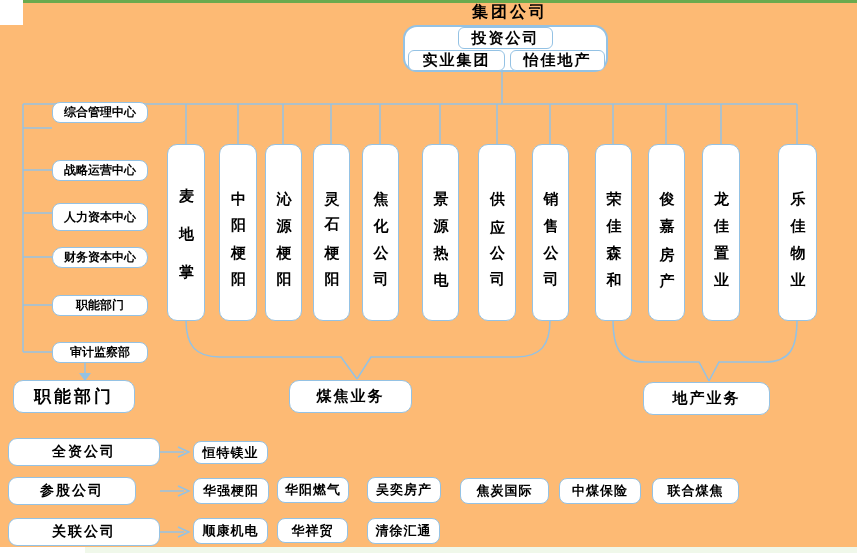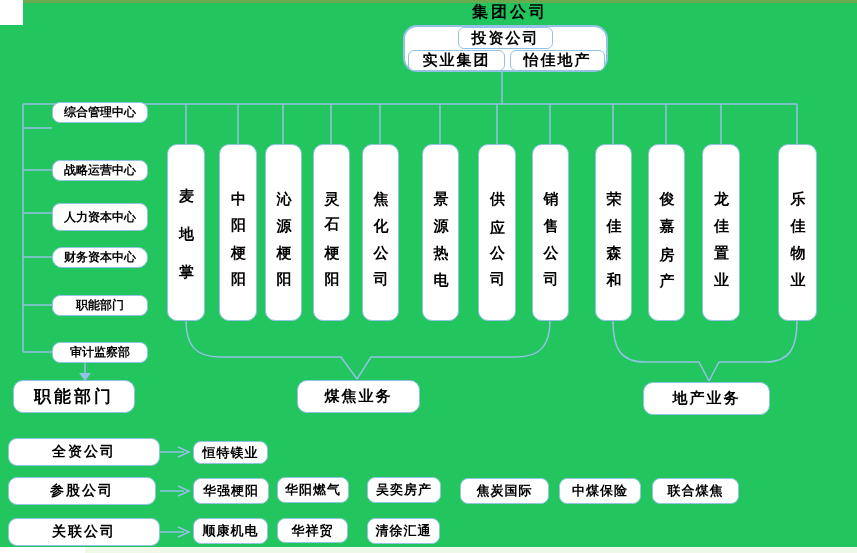--- a/index.html
+++ b/index.html
@@ -1,19 +1,19 @@
 <!DOCTYPE html>
 <html><head>
 <meta charset="utf-8">
 <style>
   html,body{margin:0;padding:0;}
   body{font-family:"DejaVu Sans","Liberation Sans",sans-serif;}
   #stage{
     position:relative;width:857px;height:553px;overflow:hidden;
-    background:#22c55e;color:#000;
+    background:#fdba74;color:#000;
   }
   .abs{position:absolute;box-sizing:border-box;}
   .box{
     background:#fff;border:1.5px solid #94c2e4;border-radius:8px;
     display:flex;align-items:center;justify-content:center;
     font-weight:bold;color:#000;
   }
   .title{
     font-weight:bold;font-size:16px;letter-spacing:3px;text-align:center;
   }
@@ -137,27 +137,27 @@
   <div class="abs box colbox" style="left:648px;top:144px;width:37px;height:177px;">
     <span class="vcol">俊嘉房产</span>
   </div>
   <div class="abs box colbox" style="left:702px;top:144px;width:38px;height:177px;">
     <span class="vcol">龙佳置业</span>
   </div>
   <div class="abs box colbox" style="left:778px;top:144px;width:39px;height:177px;">
     <span class="vcol">乐佳物业</span>
   </div>
 
-  <div class="abs box biz" style="left:297px;top:380px;width:123px;height:33px;text-align:right;">煤焦业务</div>
+  <div class="abs box biz" style="left:289px;top:380px;width:123px;height:33px;text-align:right;">煤焦业务</div>
   <div class="abs box biz" style="left:643px;top:382px;width:127px;height:33px;">地产业务</div>
 
   <div class="abs box rowlabel" style="left:8px;top:438px;width:152px;height:28px;">全资公司</div>
   <div class="abs box item" style="left:193px;top:441px;width:75px;height:23px;">恒特镁业</div>
 
-  <div class="abs box rowlabel" style="left:8px;top:477px;width:148px;height:28px;">参股公司</div>
+  <div class="abs box rowlabel" style="left:8px;top:477px;width:128px;height:28px;">参股公司</div>
   <div class="abs box item" style="left:193px;top:478px;width:76px;height:26px;">华强梗阳</div>
   <div class="abs box item" style="left:277px;top:477px;width:72px;height:26px;">华阳燃气</div>
   <div class="abs box item" style="left:367px;top:477px;width:74px;height:26px;">吴奕房产</div>
   <div class="abs box item" style="left:460px;top:478px;width:89px;height:26px;">焦炭国际</div>
   <div class="abs box item" style="left:559px;top:478px;width:82px;height:26px;">中煤保险</div>
   <div class="abs box item" style="left:652px;top:478px;width:87px;height:26px;">联合煤焦</div>
 
   <div class="abs box rowlabel" style="left:8px;top:518px;width:152px;height:28px;">关联公司</div>
   <div class="abs box item" style="left:193px;top:518px;width:75px;height:26px;">顺康机电</div>
   <div class="abs box item" style="left:277px;top:518px;width:71px;height:25px;">华祥贸</div>

